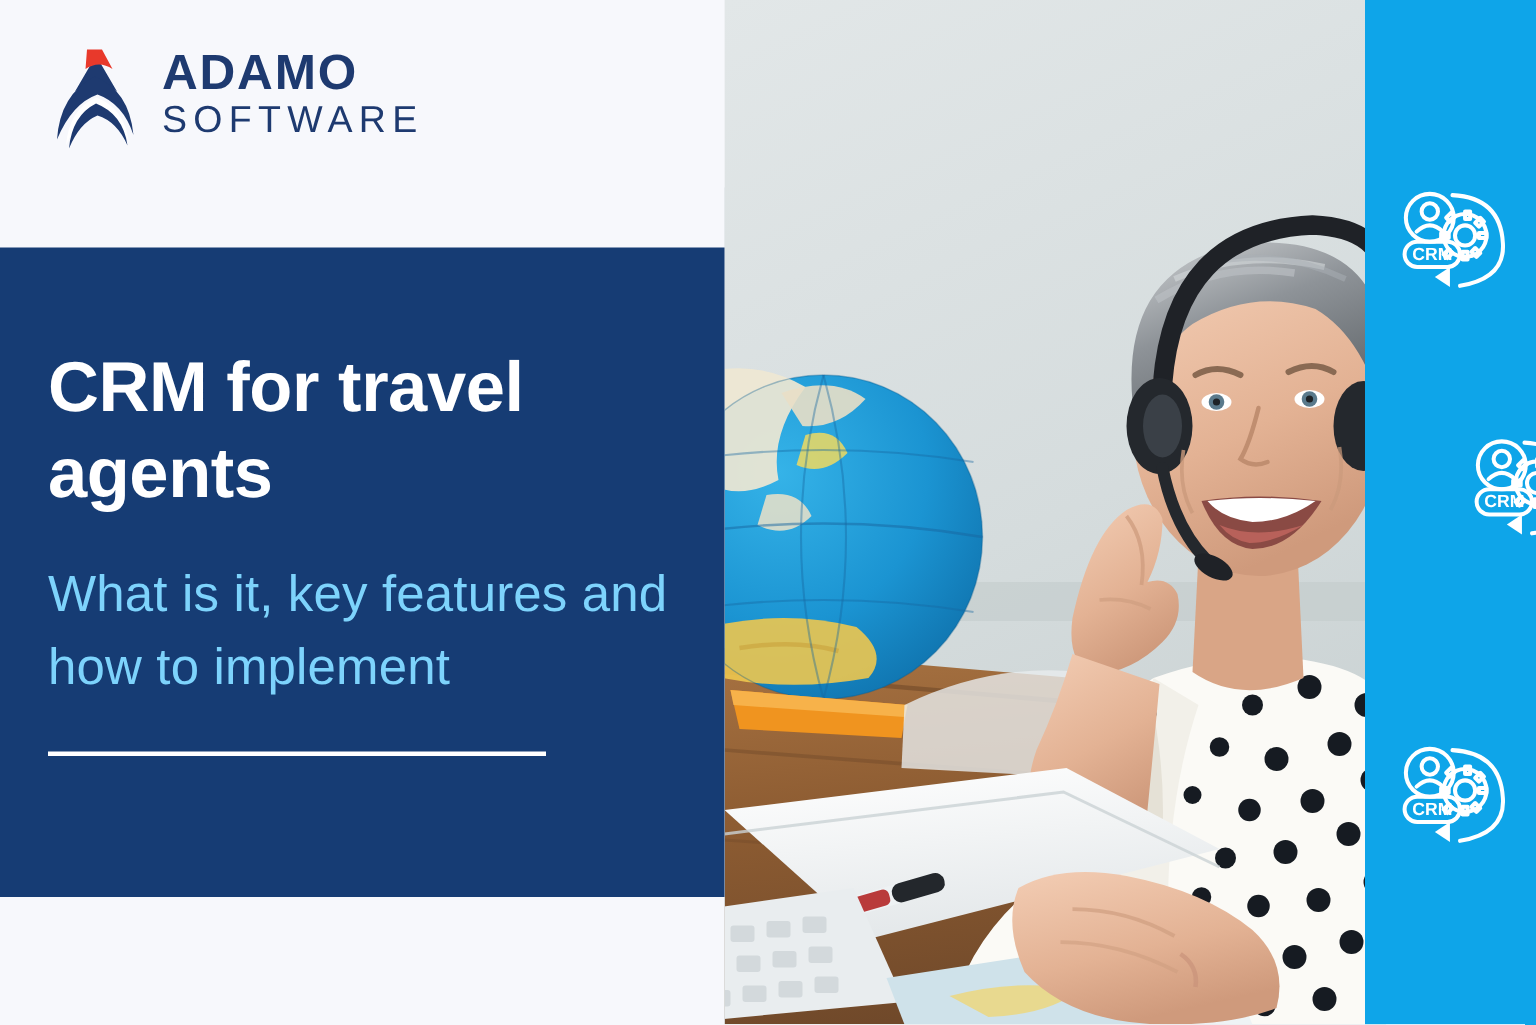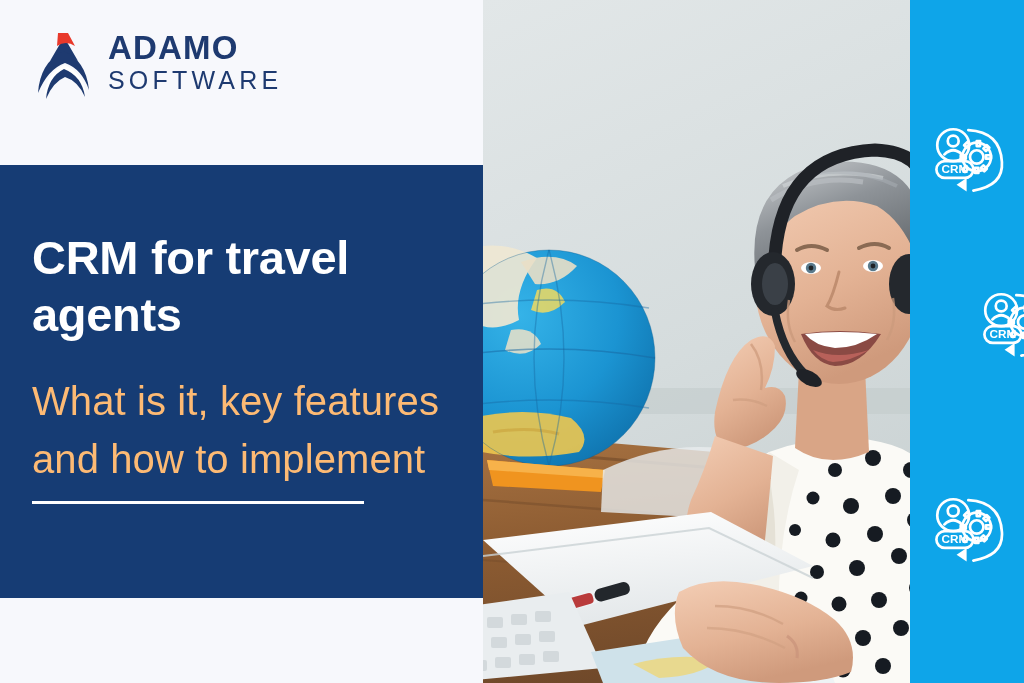--- a/index.html
+++ b/index.html
@@ -43,22 +43,22 @@
     z-index:5;
     margin-top:23px;
   }
   #title {
     position:absolute; left:32px; top:64px; width:410px;
     font-size:47px; font-weight:bold; line-height:1.22;
     color:#ffffff; letter-spacing:-0.3px;
   }
   #subtitle {
     position:absolute; left:32px; top:207px; width:420px;
-    font-size:40px; font-weight:400; line-height:1.45;
-    color:#fdba74; letter-spacing:0.1px;
+    font-size:34px; font-weight:400; line-height:1.45;
+    color:#7dd3fc; letter-spacing:0.1px;
   }
   #divider {
     position:absolute; left:32px; top:336px;
     width:332px; height:3px; background:#ffffff;
   }
 
   
   #photo {
     position:absolute; left:483px; top:0;
     width:441px; height:683px;

